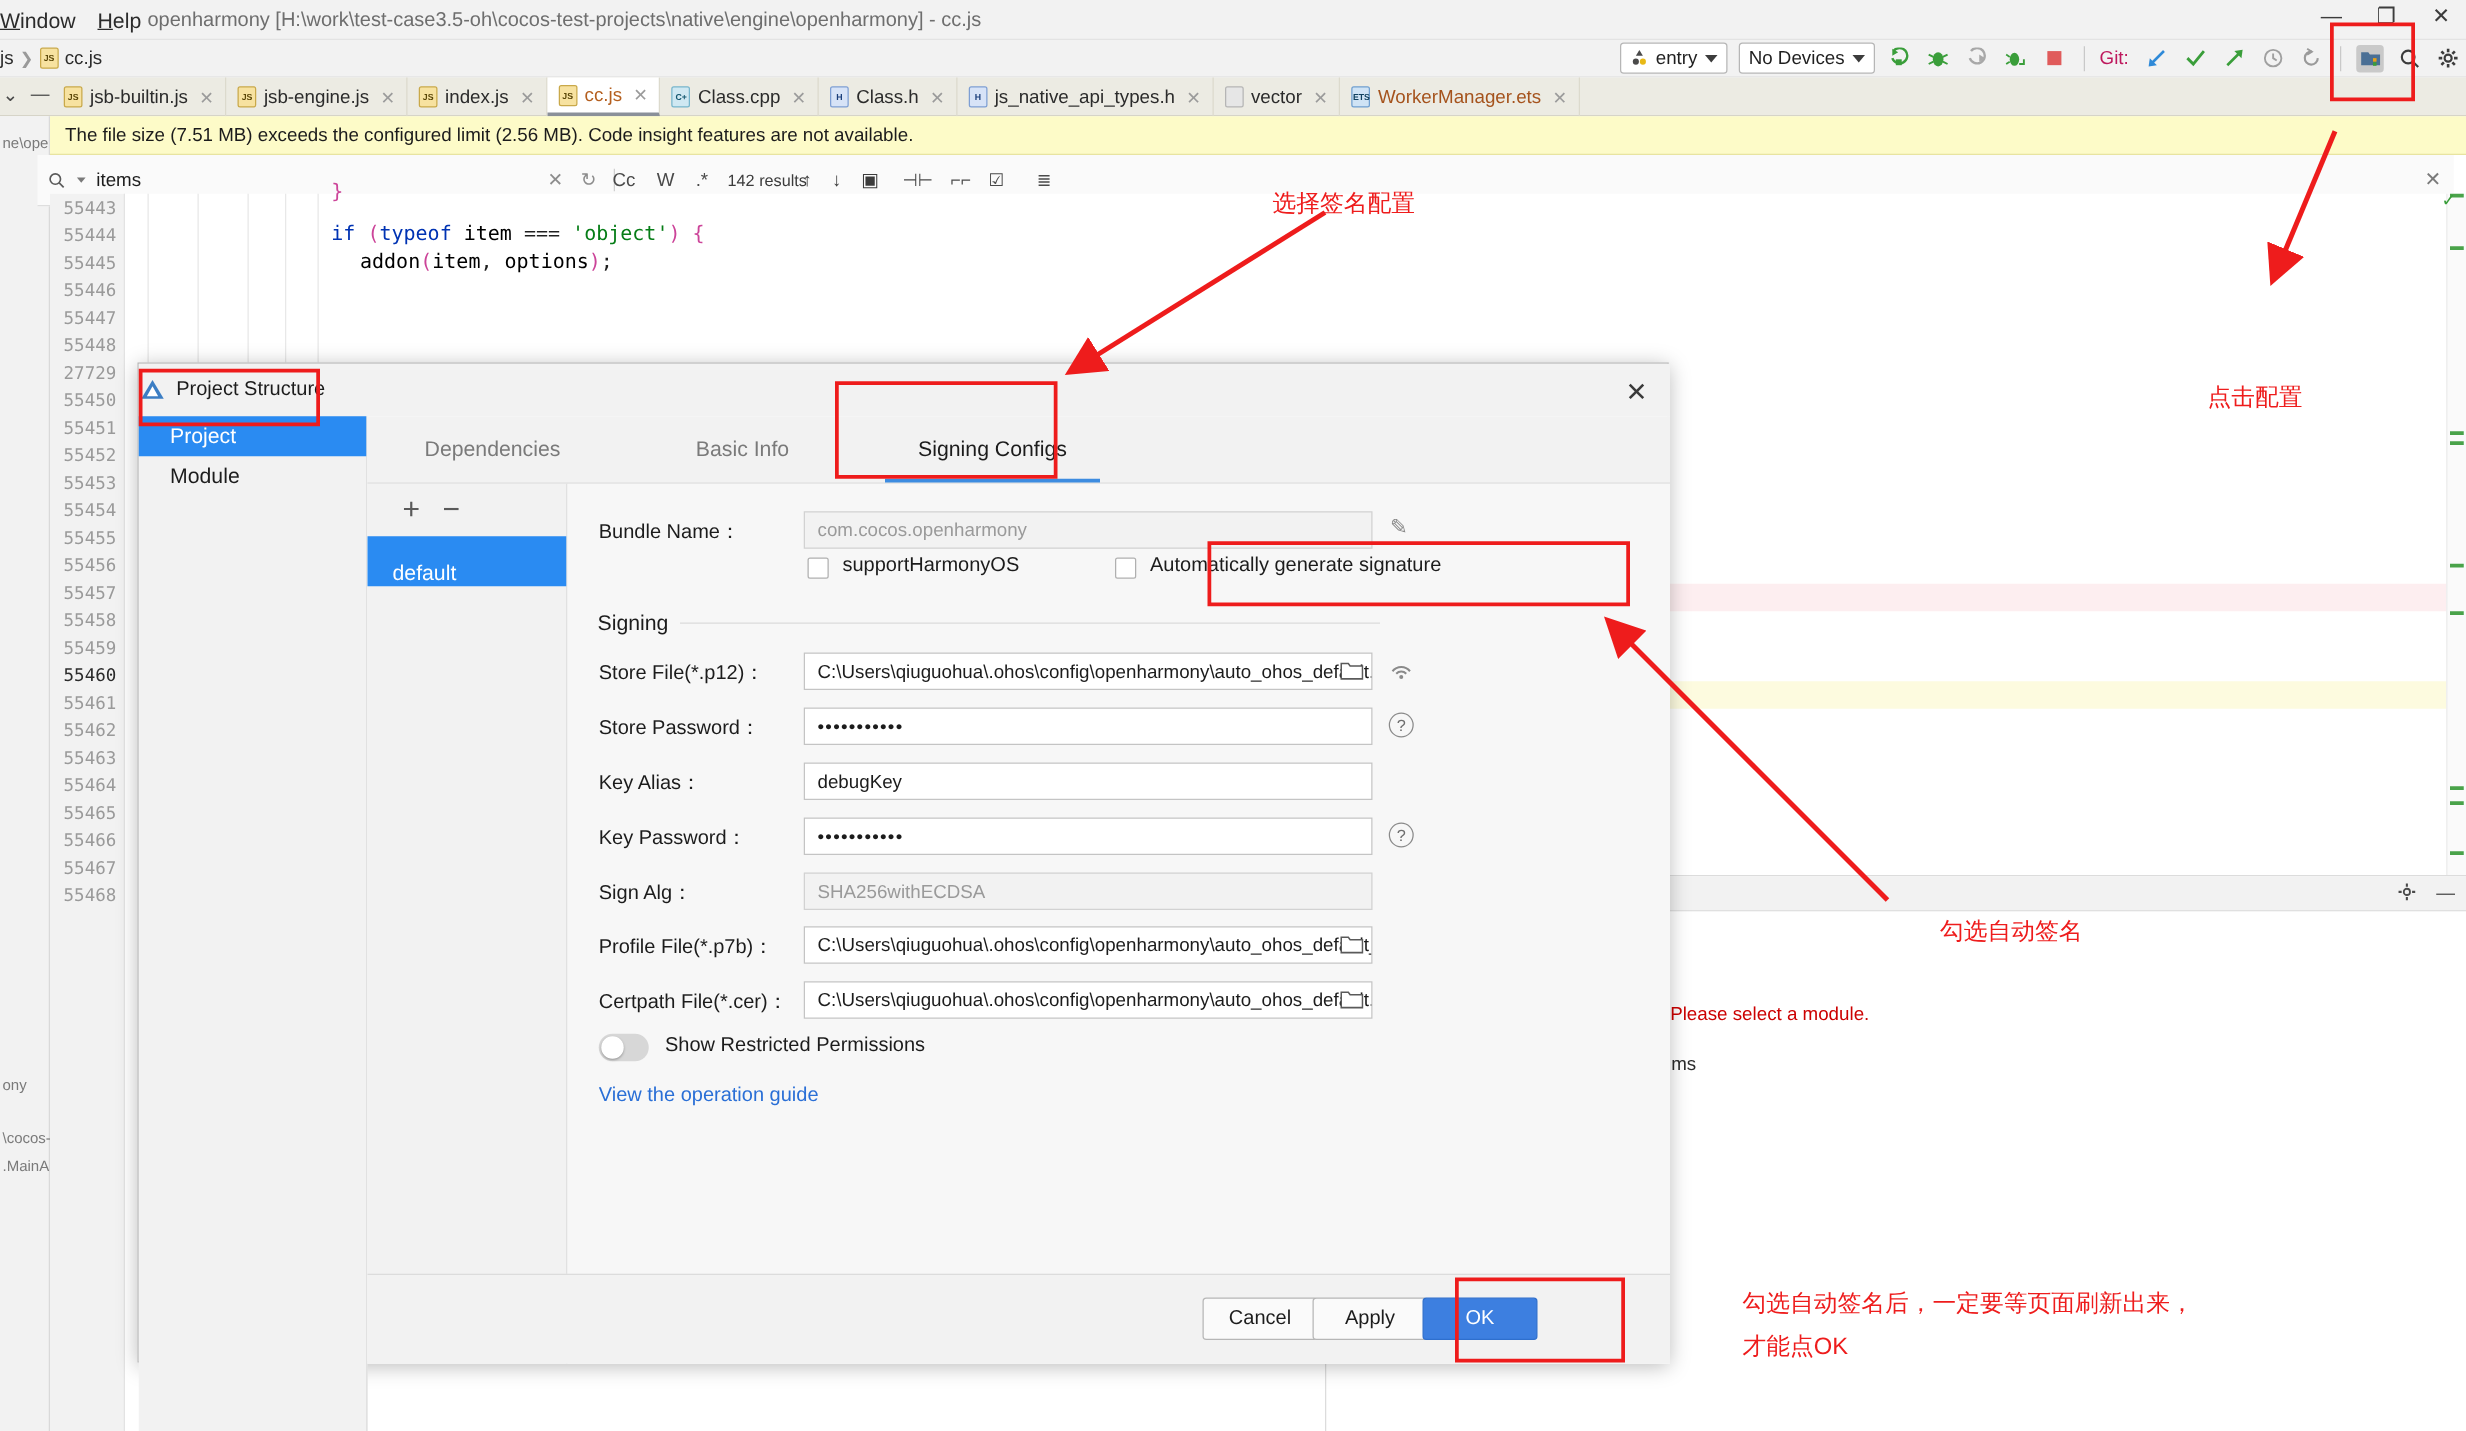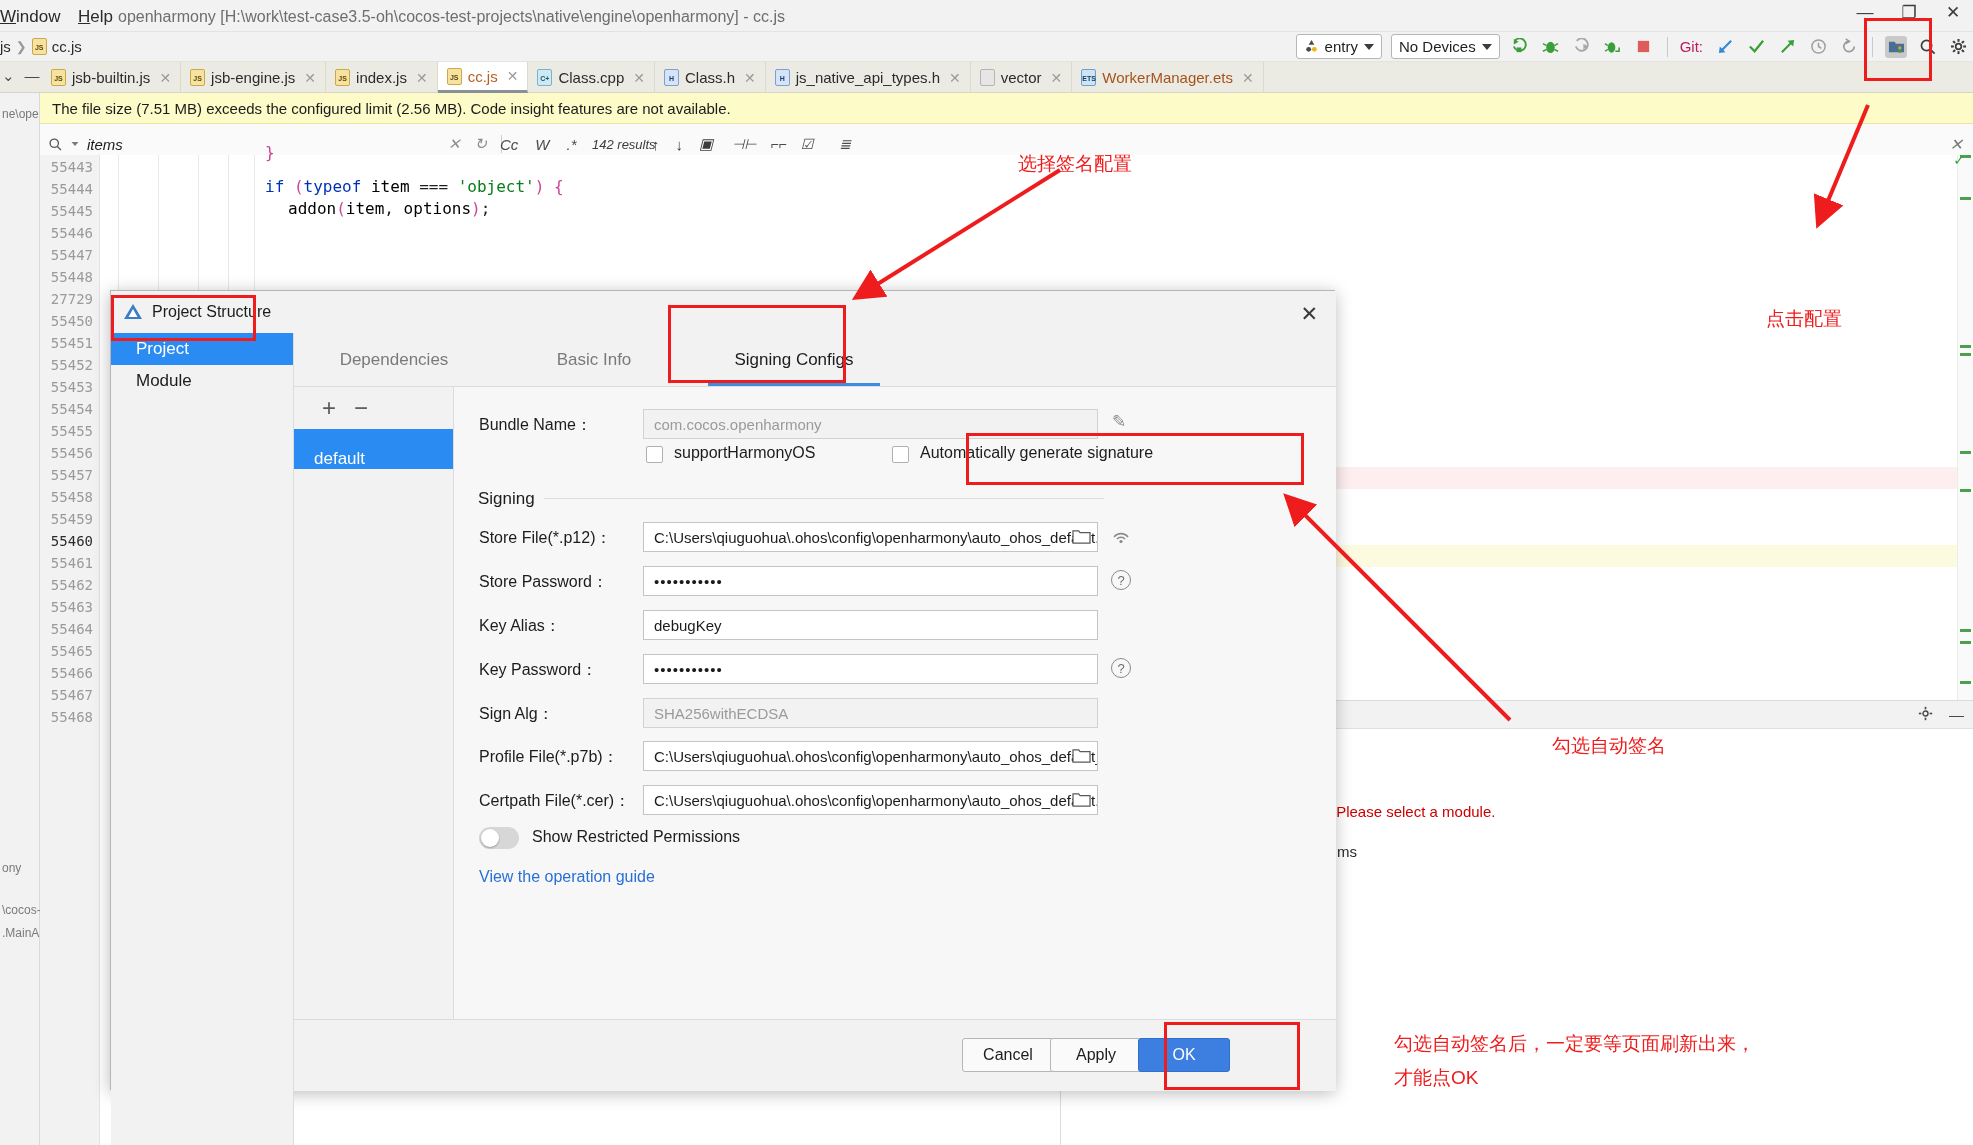--- a/index.html
+++ b/index.html
@@ -80,22 +80,22 @@
     display:flex; align-items:center; padding-left:12px; font-size:15px; color:#1c1c1c;
   }
   .leftgutter-strip{
     position:absolute; left:0; top:93px; width:40px; height:1052px; background:#f2f2f2;
     border-right:1px solid #d9d9d9;
   }
   .leftgutter-text{ position:absolute; left:2px; font-size:12px; color:#7a7a7a; white-space:nowrap;}
 
   
   .findbar {
-    position:absolute; left:40px; top:124px; width:1933px; height:41px;
-    background:#fafafa; border-bottom:1px solid #dedede; display:flex; align-items:center;font-style:italic;
+    position:absolute; left:30px; top:124px; width:1933px; height:41px;
+    background:#fafafa; border-bottom:1px solid #dedede; display:flex; align-items:center;
   }
   .find-input { display:flex; align-items:center; gap:7px; padding-left:8px; font-size:15px; color:#1c1c1c;}
   .find-icons { position:absolute; left:408px; display:flex; align-items:center; gap:14px; color:#8d8d8d; font-size:15px;}
   .find-opts { position:absolute; left:460px; display:flex; align-items:center; gap:17px; color:#4a4a4a; font-size:15px;}
   .find-count { position:absolute; left:552px; font-size:13px; color:#3c3c3c;}
   .find-nav { position:absolute; left:612px; display:flex; align-items:center; gap:16px; color:#3c3c3c; font-size:15px;}
   .find-filters { position:absolute; left:692px; display:flex; align-items:center; gap:14px; color:#4a4a4a; font-size:14px;}
   .find-close { position:absolute; right:10px; color:#7a7a7a; font-size:16px;}
   .vline{width:1px;height:18px;background:#cfcfcf;}
 
@@ -132,21 +132,21 @@
   .el-msg{ color:#2b2b2b; margin-left:10px;}
   .el-msg.err{ color:#cc0000;}
 
   
   .dialog {
     position:absolute; left:110px; top:290px; width:1225px; height:800px;
     background:#f2f2f2; border:1px solid #b6b6b6; box-shadow: 0 3px 16px rgba(0,0,0,.28);
   }
   .dlg-title {
     position:absolute; left:0; top:0; width:1225px; height:42px; background:#f2f2f2;
-    display:flex; align-items:center; padding-left:12px; gap:9px; font-size:16px; color:#1c1c1c;
+    display:flex; align-items:center; padding-left:1px; gap:9px; font-size:16px; color:#1c1c1c;
   }
   .dlg-logo{ width:20px; height:18px; position:relative;}
   .dlg-close{ position:absolute; right:18px; top:11px; font-size:21px; color:#3a3a3a; cursor:default;}
 
   .dlg-sidebar{ position:absolute; left:0; top:42px; width:183px; height:944px; background:#f2f2f2; border-right:1px solid #dcdcdc;}
   .side-item{ height:32px; display:flex; align-items:center; padding-left:25px; font-size:17px; color:#1c1c1c; cursor:default;}
   .side-item.sel{ background:#2a8bf2; color:#ffffff;}
 
   .dlg-body{ position:absolute; left:183px; top:42px; width:1042px; height:758px; background:#ffffff;}
   .dlg-tabs{ position:absolute; left:0; top:0; width:1042px; height:54px; background:#f2f2f2; border-bottom:1px solid #dcdcdc; display:flex; align-items:flex-end;}

